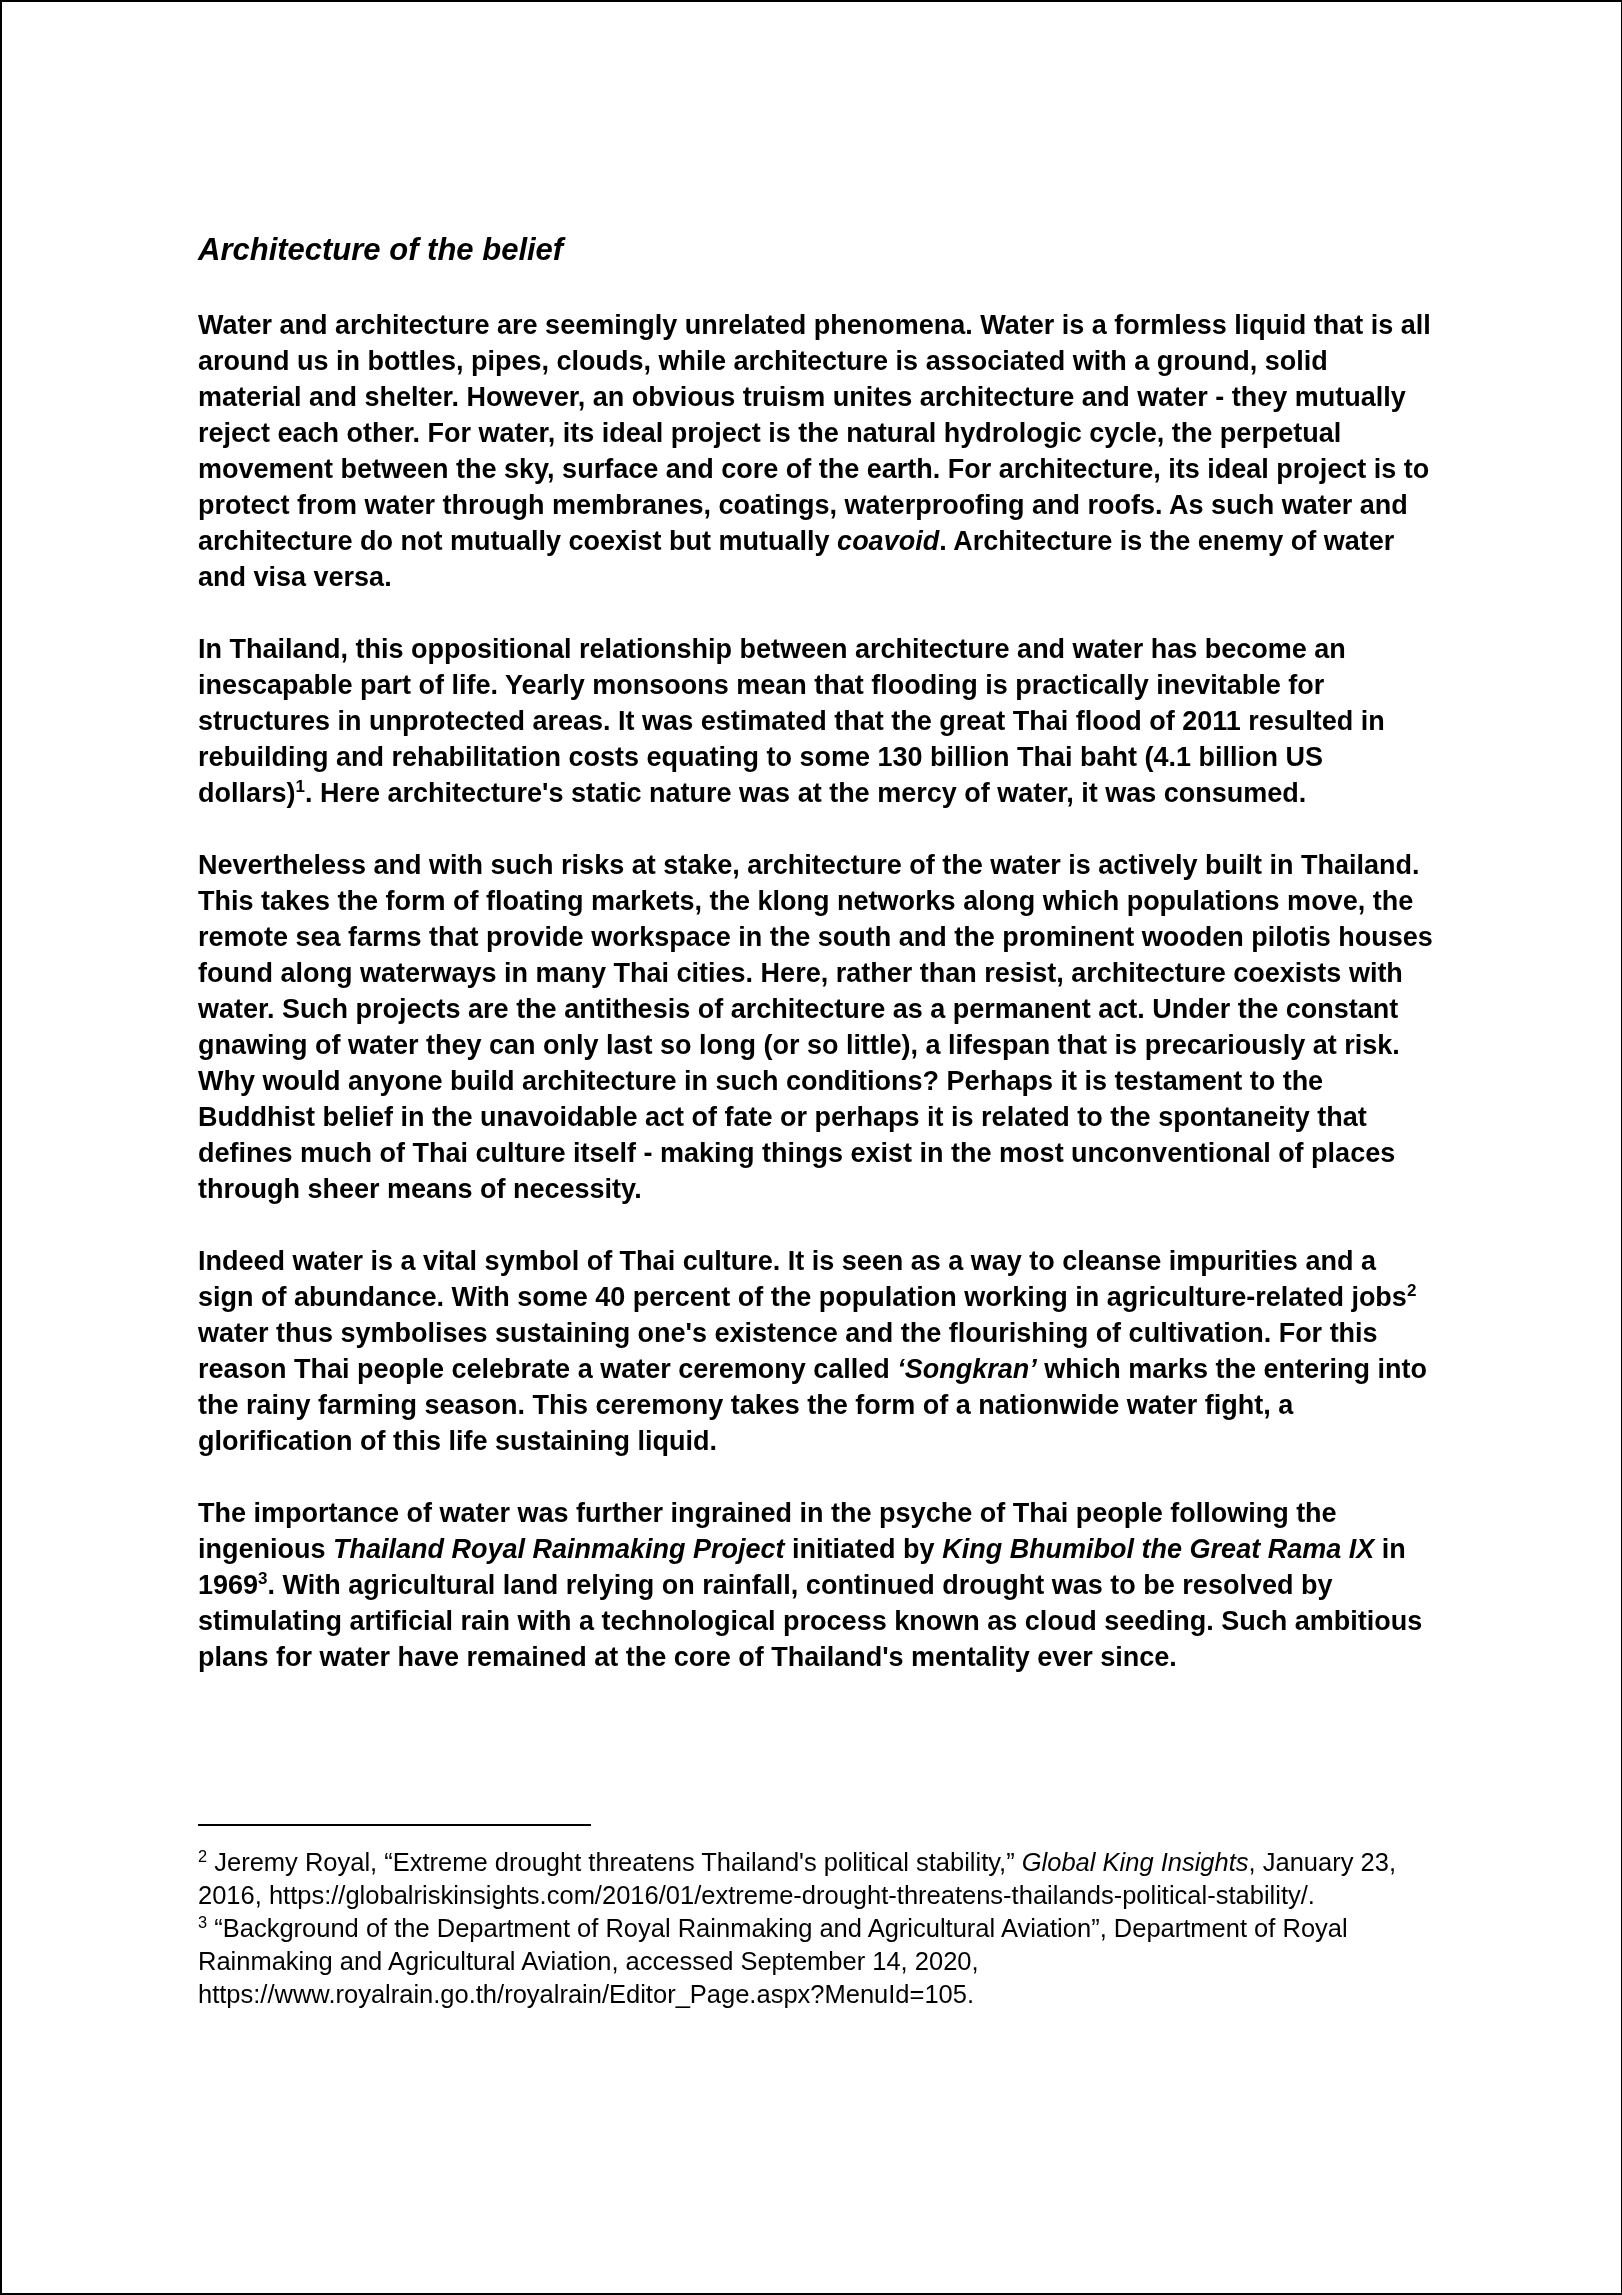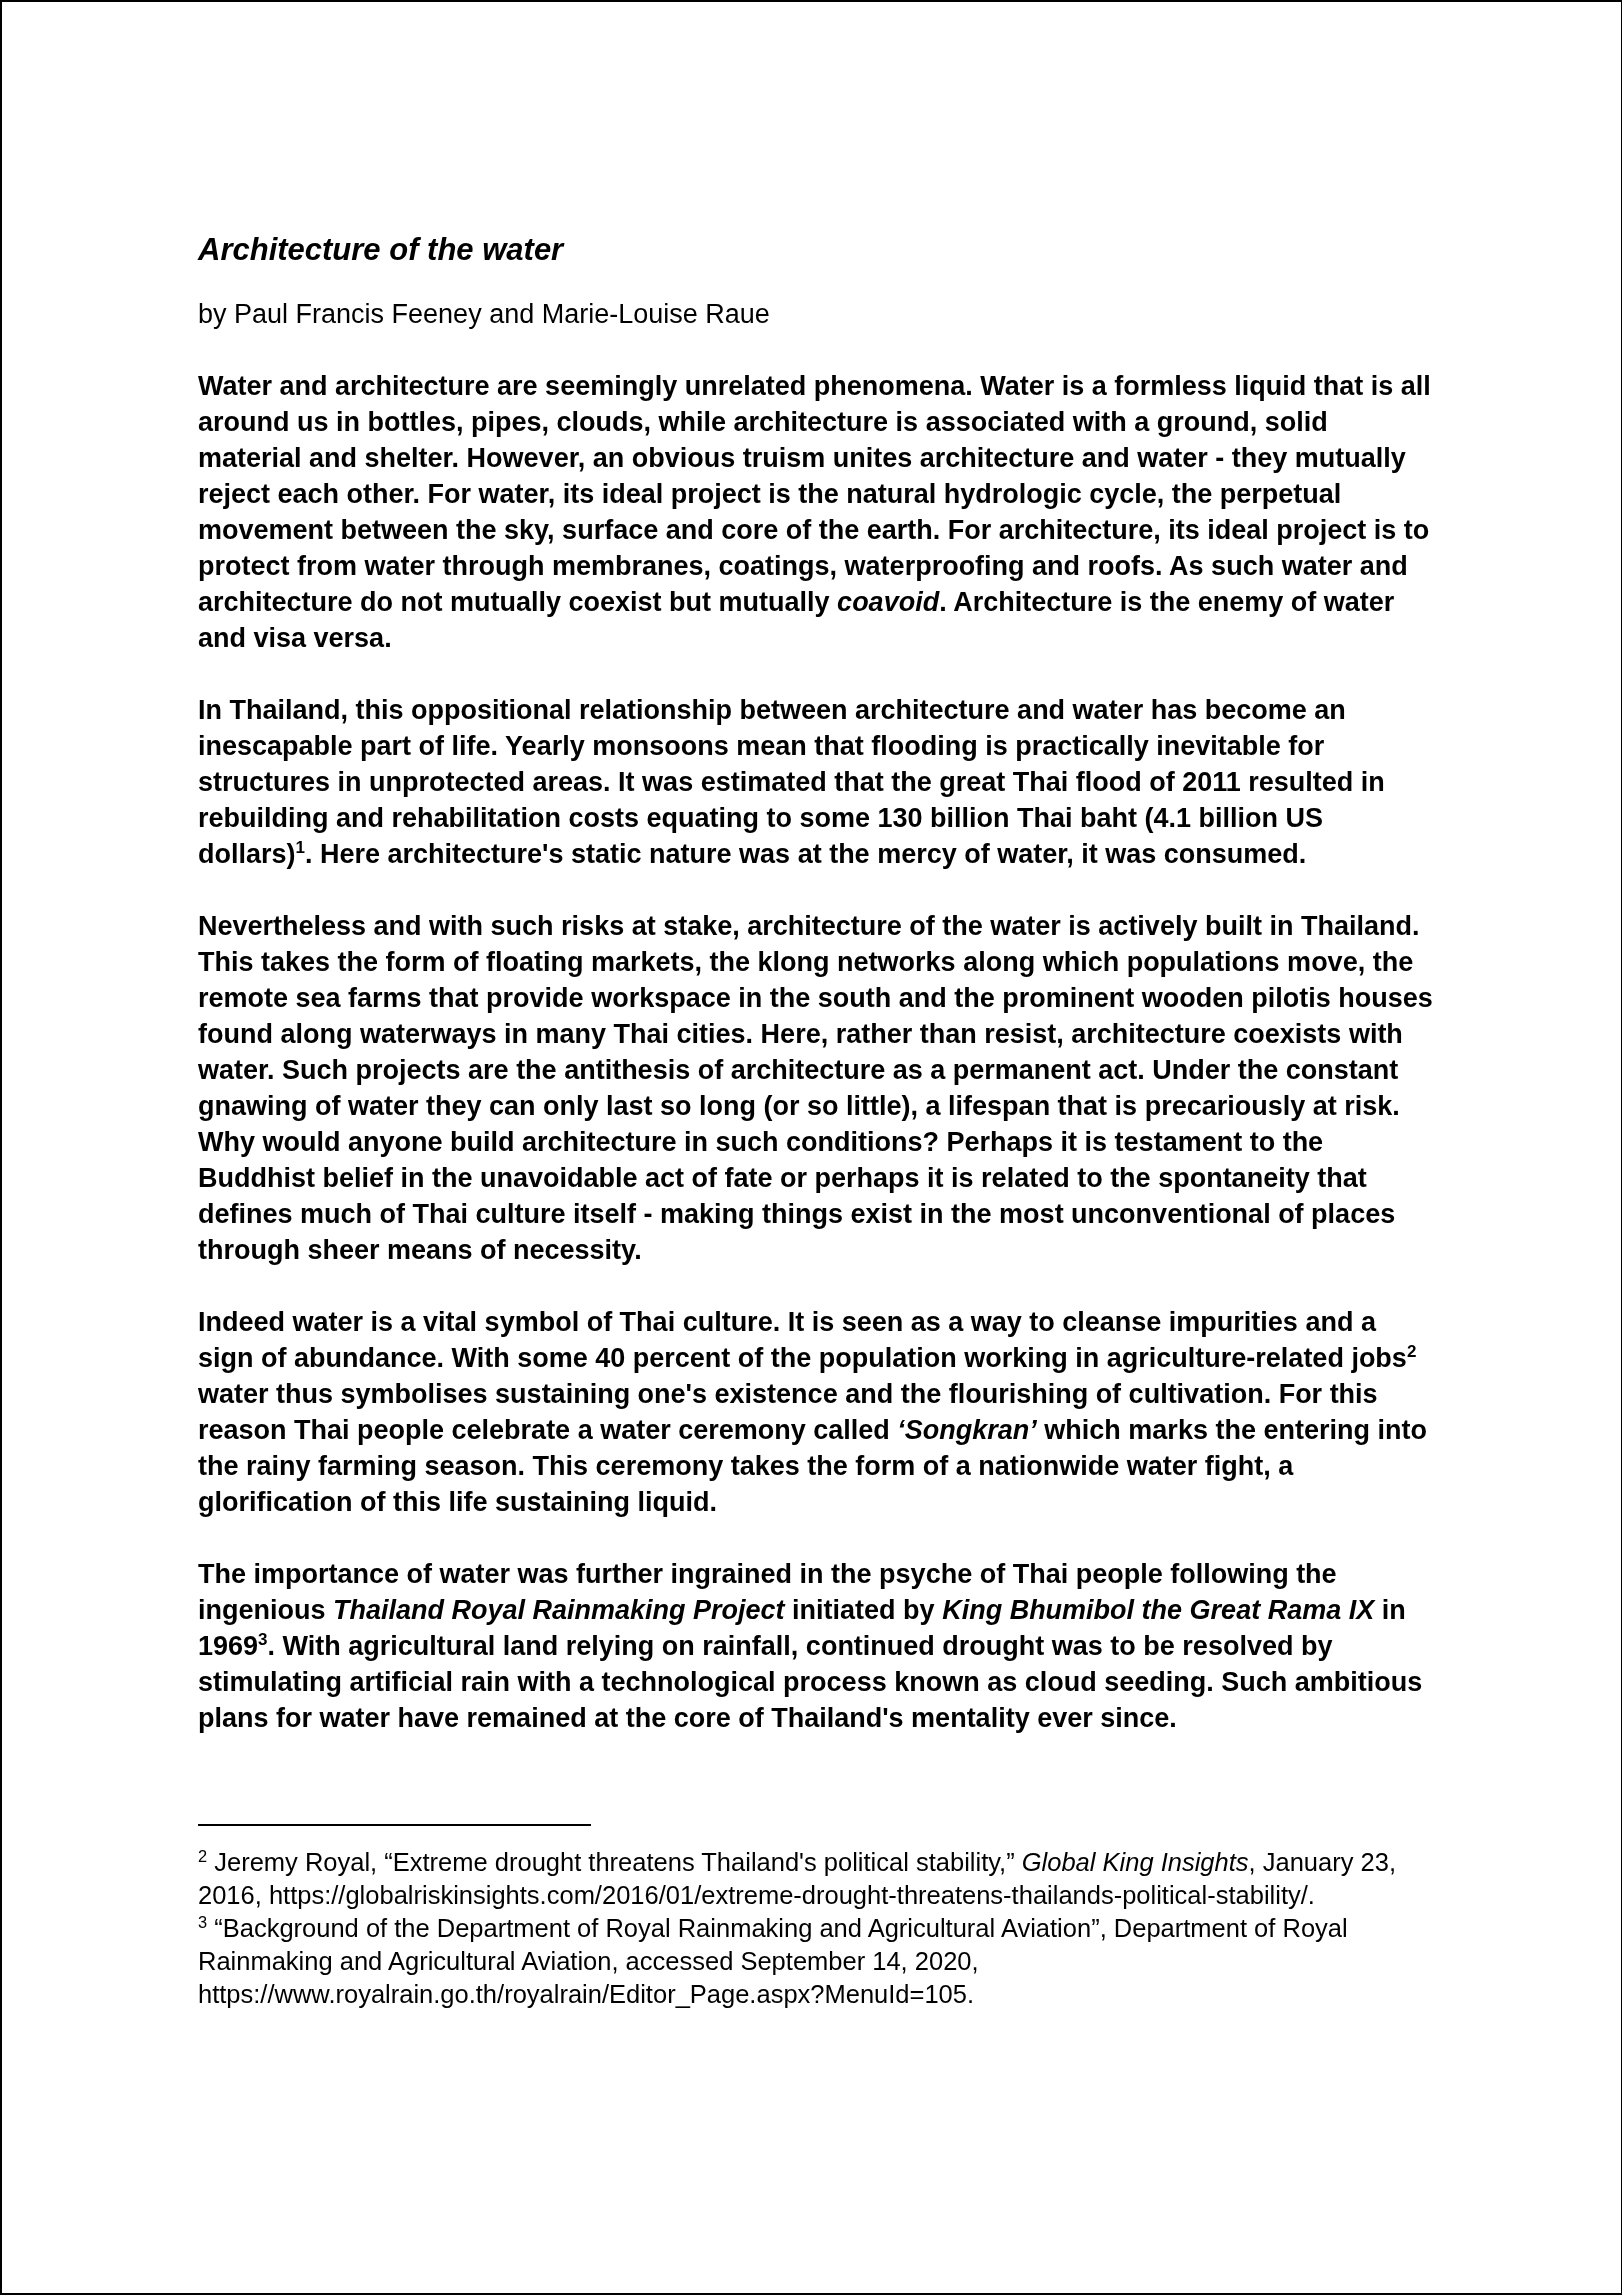--- a/index.html
+++ b/index.html
@@ -34,22 +34,21 @@
   }
   .fn-rule { width: 393px; height: 0; border-top: 2px solid #000; margin: 0 0 19.6px 0; }
   .fn { font-size: 25.5px; line-height: 33px; margin: 0; }
   .fn sup { font-size: 16.4px; }
 </style>
 </head>
 <body>
 
 <div class="page">
   <div class="content">
-    <h1 class="title">Architecture of the water</h1>
-    <p class="byline">by Paul Francis Feeney and Marie-Louise Raue</p>
+    <h1 class="title">Architecture of the belief</h1>
 
     <p class="para"><span>Water and architecture are seemingly unrelated phenomena. Water is a formless liquid that is all around us in bottles, pipes, clouds, while architecture is associated with a ground, solid material and shelter. However, an obvious truism unites architecture and water - they mutually reject each other. For water, its ideal project is the natural hydrologic cycle, the perpetual movement between the sky, surface and core of the earth. For architecture, its ideal project is to protect from water through membranes, coatings, waterproofing and roofs. As such water and architecture do not mutually coexist but mutually </span><em>coavoid</em><span>. Architecture is the enemy of water and visa versa.</span></p>
 
     <p class="para"><span>In Thailand, this oppositional relationship between architecture and water has become an inescapable part of life. Yearly monsoons mean that flooding is practically inevitable for structures in unprotected areas. It was estimated that the great Thai flood of 2011 resulted in rebuilding and rehabilitation costs equating to some 130 billion Thai baht (4.1 billion US dollars)</span><sup>1</sup><span>. Here architecture's static nature was at the mercy of water, it was consumed.</span></p>
 
     <p class="para">Nevertheless and with such risks at stake, architecture of the water is actively built in Thailand. This takes the form of floating markets, the klong networks along which populations move, the remote sea farms that provide workspace in the south and the prominent wooden pilotis houses found along waterways in many Thai cities. Here, rather than resist, architecture coexists with water. Such projects are the antithesis of architecture as a permanent act. Under the constant gnawing of water they can only last so long (or so little), a lifespan that is precariously at risk. Why would anyone build architecture in such conditions? Perhaps it is testament to the Buddhist belief in the unavoidable act of fate or perhaps it is related to the spontaneity that defines much of Thai culture itself - making things exist in the most unconventional of places through sheer means of necessity.</p>
 
     <p class="para"><span>Indeed water is a vital symbol of Thai culture. It is seen as a way to cleanse impurities and a sign of abundance. With some 40 percent of the population working in agriculture-related jobs</span><sup>2</sup><span> water thus symbolises sustaining one's existence and the flourishing of cultivation. For this reason Thai people celebrate a water ceremony called </span><em>‘Songkran’</em><span> which marks the entering into the rainy farming season. This ceremony takes the form of a nationwide water fight, a glorification of this life sustaining liquid.</span></p>
 
     <p class="para"><span>The importance of water was further ingrained in the psyche of Thai people following the ingenious </span><em>Thailand Royal Rainmaking Project</em><span> initiated by </span><em>King Bhumibol the Great Rama IX</em><span> in 1969</span><sup>3</sup><span>. With agricultural land relying on rainfall, continued drought was to be resolved by stimulating artificial rain with a technological process known as cloud seeding. Such ambitious plans for water have remained at the core of Thailand's mentality ever since.</span></p>

